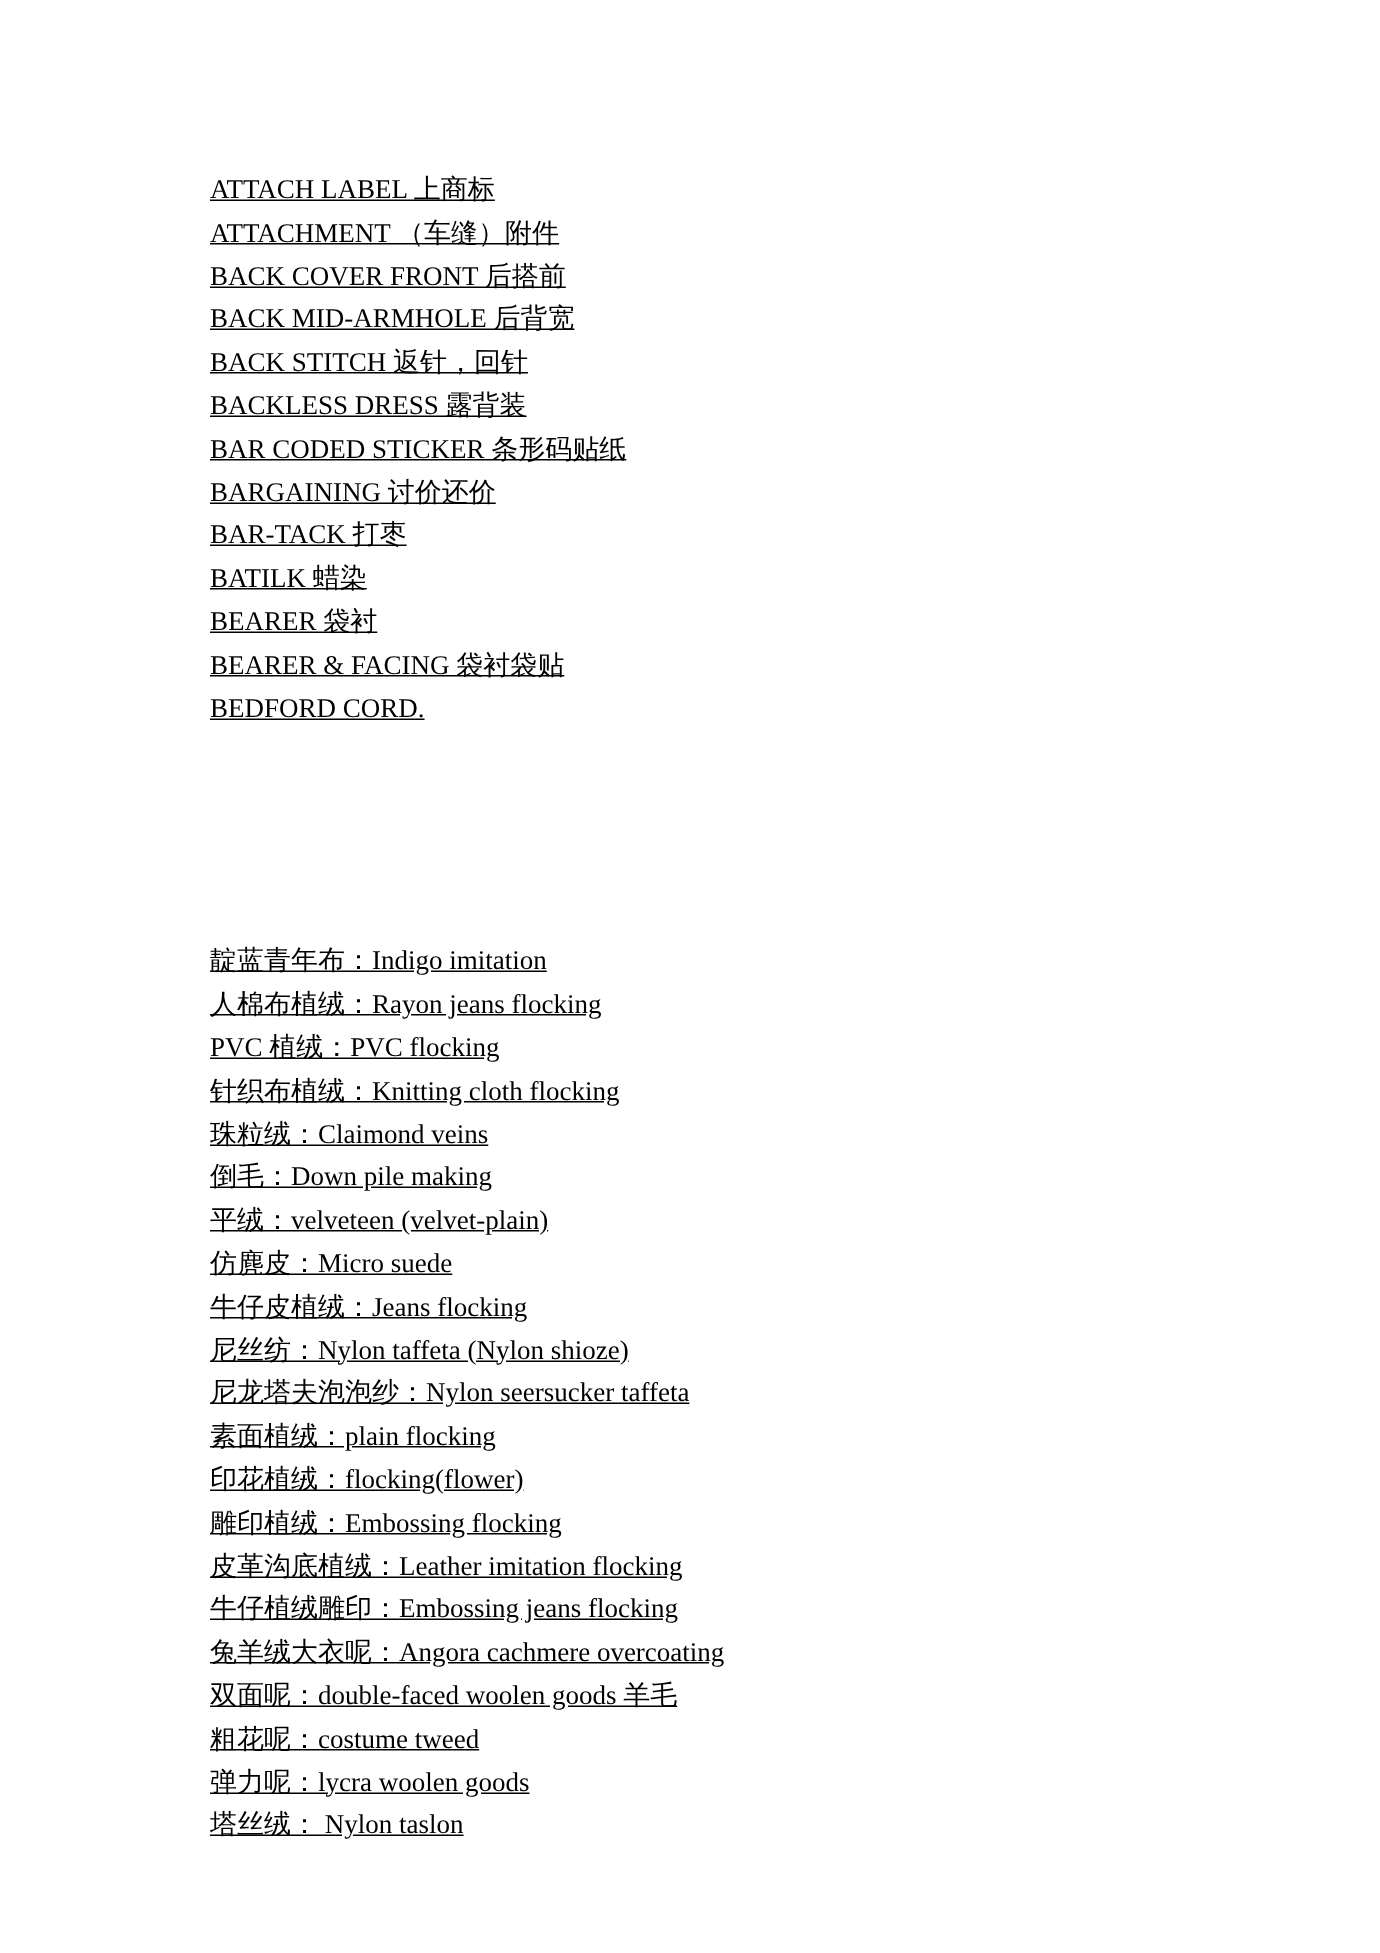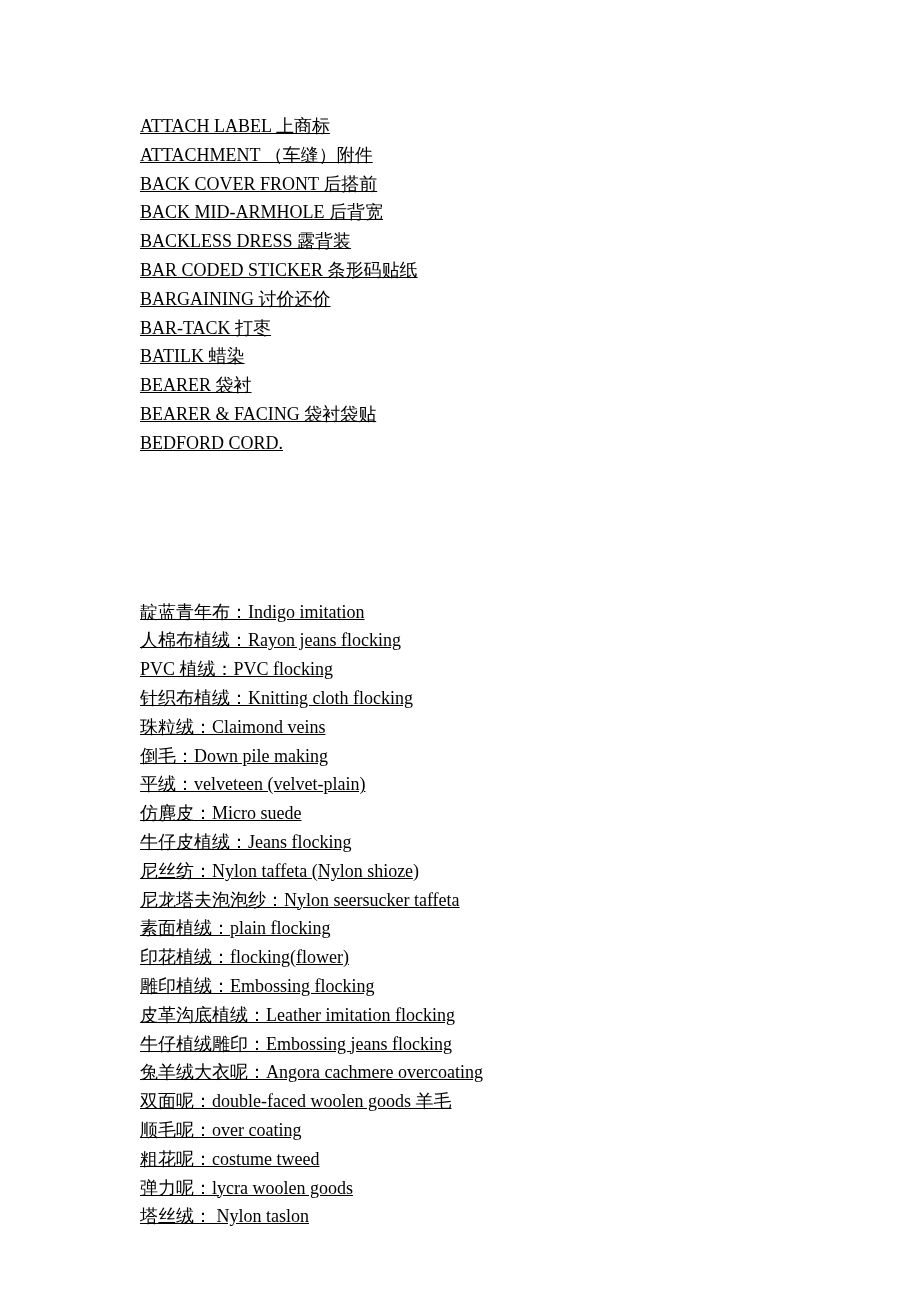--- a/index.html
+++ b/index.html
@@ -25,20 +25,21 @@
 </style>
 </head>
 <body>
 
 <div class="page">
   <div>
     <div class="line">ATTACH LABEL 上商标</div>
     <div class="line">ATTACHMENT （车缝）附件</div>
     <div class="line">BACK COVER FRONT 后搭前</div>
     <div class="line">BACK MID-ARMHOLE 后背宽</div>
+    <div class="line">BACK STITCH 返针，回针</div>
     <div class="line">BACKLESS DRESS 露背装</div>
     <div class="line">BAR CODED STICKER 条形码贴纸</div>
     <div class="line">BARGAINING 讨价还价</div>
     <div class="line">BAR-TACK 打枣</div>
     <div class="line">BATILK 蜡染</div>
     <div class="line">BEARER 袋衬</div>
     <div class="line">BEARER &amp; FACING 袋衬袋贴</div>
     <div class="line">BEDFORD CORD.</div>
   </div>
 
@@ -56,19 +57,18 @@
     <div class="line">牛仔皮植绒：Jeans flocking</div>
     <div class="line">尼丝纺：Nylon taffeta (Nylon shioze)</div>
     <div class="line">尼龙塔夫泡泡纱：Nylon seersucker taffeta</div>
     <div class="line">素面植绒：plain flocking</div>
     <div class="line">印花植绒：flocking(flower)</div>
     <div class="line">雕印植绒：Embossing flocking</div>
     <div class="line">皮革沟底植绒：Leather imitation flocking</div>
     <div class="line">牛仔植绒雕印：Embossing jeans flocking</div>
     <div class="line">兔羊绒大衣呢：Angora cachmere overcoating</div>
     <div class="line">双面呢：double-faced woolen goods 羊毛</div>
-    <div class="line">顺毛呢：over coating</div>
     <div class="line">粗花呢：costume tweed</div>
     <div class="line">弹力呢：lycra woolen goods</div>
     <div class="line">塔丝绒： Nylon taslon</div>
 
   </div>
 </div>
 
 </body></html>

